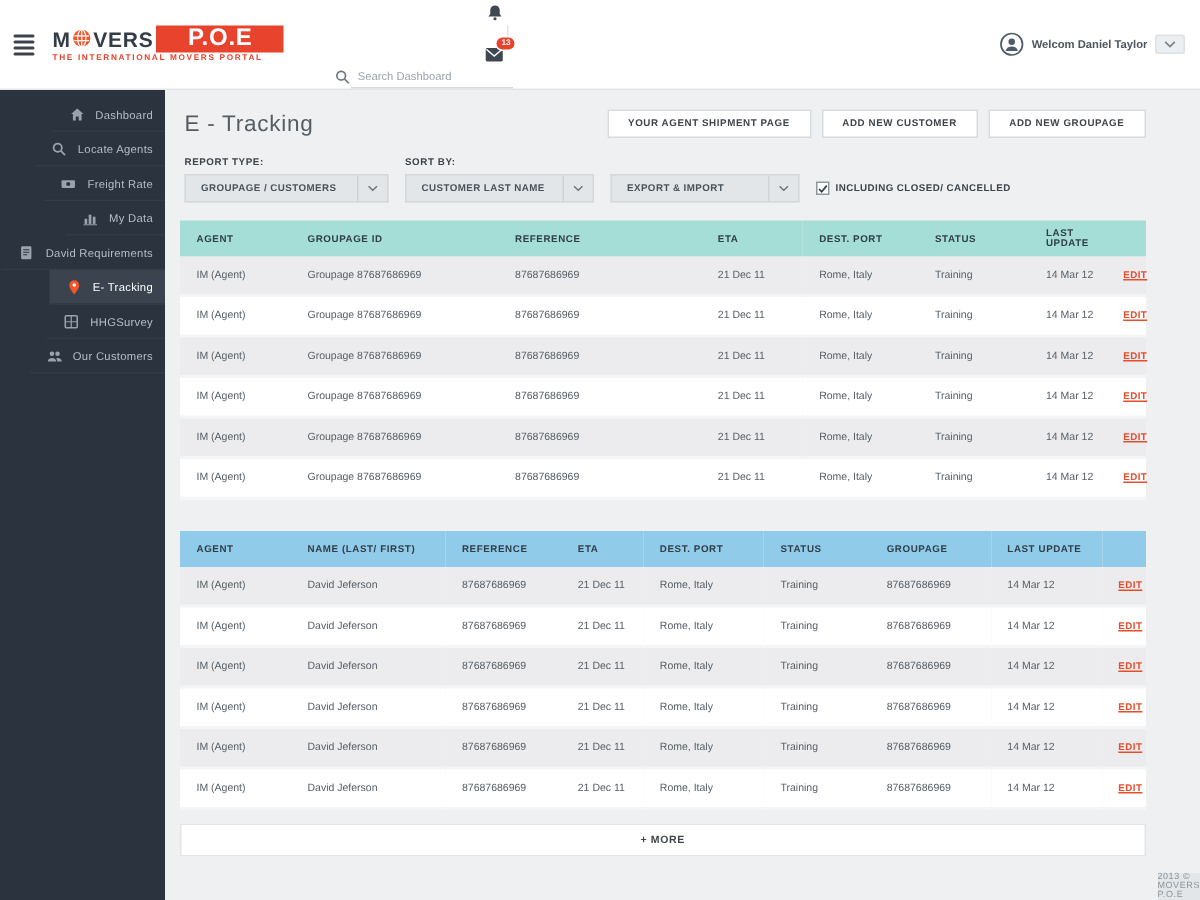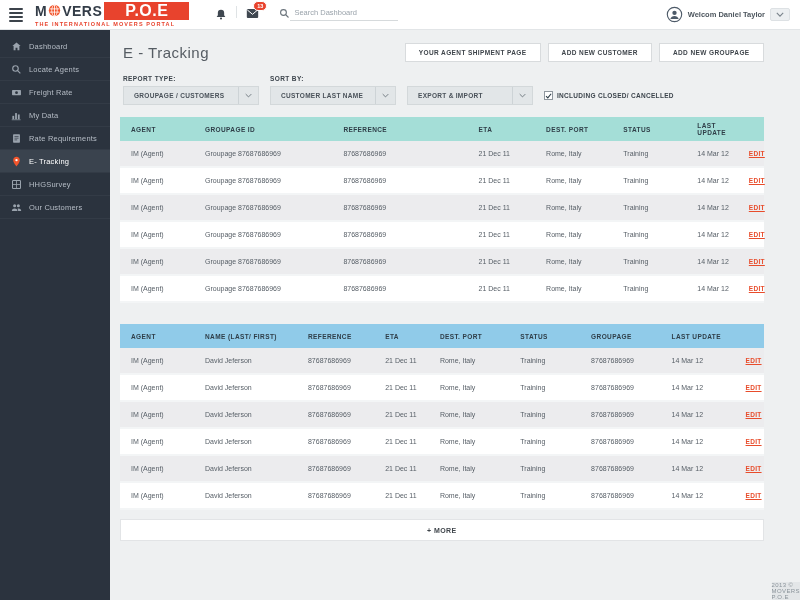--- a/index.html
+++ b/index.html
@@ -9,34 +9,34 @@
   
   .topbar{flex:0 0 30px;background:#fff;border-bottom:1px solid #e2e5e7;display:flex;align-items:center;position:relative;z-index:2;}
   .hamburger{width:14px;margin:0 0 0 9px;cursor:pointer;}
   .hamburger span{display:block;height:2px;background:#3c434b;margin:2px 0;border-radius:1px;}
   .logo{display:flex;flex-direction:column;margin-left:12px;line-height:1;}
   .logo-row{display:flex;align-items:center;}
   .logo-txt{font-size:14px;font-weight:bold;color:#333c47;letter-spacing:.5px;}
   .logo-o{width:13px;height:13px;margin:0 1px;}
   .logo-badge{background:#e8432d;color:#fff;font-size:16px;font-weight:bold;padding:1px 21px;margin-left:2px;letter-spacing:.5px;}
   .logo-tag{font-size:5.5px;color:#e8432d;letter-spacing:1.1px;margin-top:2px;font-weight:bold;}
-  .top-icons{display:flex;align-items:flex-start;margin-left:20px;}
+  .top-icons{display:flex;align-items:flex-end;margin-left:20px;flex-direction:column;}
   .icon-btn{position:relative;padding:2px 6px;cursor:pointer;display:flex;align-items:center;}
   .top-divider{width:1px;height:12px;background:#dfe3e5;margin:0 3px;}
   .badge{position:absolute;top:-5px;right:-2px;background:#e8432d;color:#fff;font-size:5.5px;font-weight:bold;border-radius:6px;padding:1px 3px;border:1px solid #fff;}
   .search{display:flex;align-items:center;margin-left:14px;}
   .search input{border:none;border-bottom:1px solid #d6dadc;outline:none;font-size:7.5px;color:#555;width:108px;padding:2px 0 3px 4px;background:transparent;}
   .search input::placeholder{color:#9aa3ab;}
   .top-right{margin-left:auto;display:flex;align-items:center;margin-right:10px;gap:5px;}
   .welcome{font-size:7.5px;color:#4d565e;font-weight:bold;}
   .user-dd{background:#eceff1;border:1px solid #dde1e4;border-radius:2px;padding:3px 5px;cursor:pointer;display:flex;align-items:center;}
 
   
   .body{flex:1;display:flex;min-height:0;}
-  .sidebar{flex:0 0 110px;background:#2b333e;display:flex;flex-direction:column;padding-top:5px;}
+  .sidebar{flex:0 0 110px;background:#2b333e;display:flex;flex-direction:column;padding-top:5px;align-items:flex-end;}
   .nav-item{display:flex;align-items:center;height:23px;padding:0 8px 0 11px;cursor:pointer;border-bottom:1px solid #333b46;}
   .nav-item .lbl{font-size:7.5px;color:#b6bdc6;margin-left:7px;letter-spacing:.2px;}
   .nav-item .plus{margin-left:auto;color:#8f98a3;font-size:8px;}
   .nav-item.active{background:#3a434e;}
   .nav-item.active .lbl{color:#fff;}
   .nav-icon{width:11px;height:11px;flex:0 0 11px;}
 
   .main{flex:1;display:flex;flex-direction:row;min-width:0;background:#eef0f1;}
   .content{padding:13px 8px 0 10px;flex:1;display:flex;flex-direction:column;}
 
@@ -165,21 +165,21 @@
           </svg>
         <span class="lbl">My Data</span>
       </div>
       <div class="nav-item">
         <svg class="nav-icon" viewBox="0 0 16 16">
             <rect x="3" y="1.8" width="10" height="12.4" rx="1" fill="#9aa3ad"></rect>
             <line x1="5" y1="5" x2="11" y2="5" stroke="#2b333e" stroke-width="1"></line>
             <line x1="5" y1="7.5" x2="11" y2="7.5" stroke="#2b333e" stroke-width="1"></line>
             <line x1="5" y1="10" x2="9" y2="10" stroke="#2b333e" stroke-width="1"></line>
           </svg>
-        <span class="lbl">Rate Requirements</span>
+        <span class="lbl">David Requirements</span>
       </div>
       <div class="nav-item active">
         <svg class="nav-icon" viewBox="0 0 16 16">
             <path d="M8 1.2 C5.2 1.2 3.2 3.3 3.2 6 c0 3.4 4.8 8.8 4.8 8.8 s4.8-5.4 4.8-8.8 c0-2.7-2-4.8-4.8-4.8z" fill="#f2552c"></path>
             <circle cx="8" cy="5.9" r="1.7" fill="#fff"></circle>
           </svg>
         <span class="lbl">E- Tracking</span>
       </div>
       <div class="nav-item">
         <svg class="nav-icon" viewBox="0 0 16 16">

